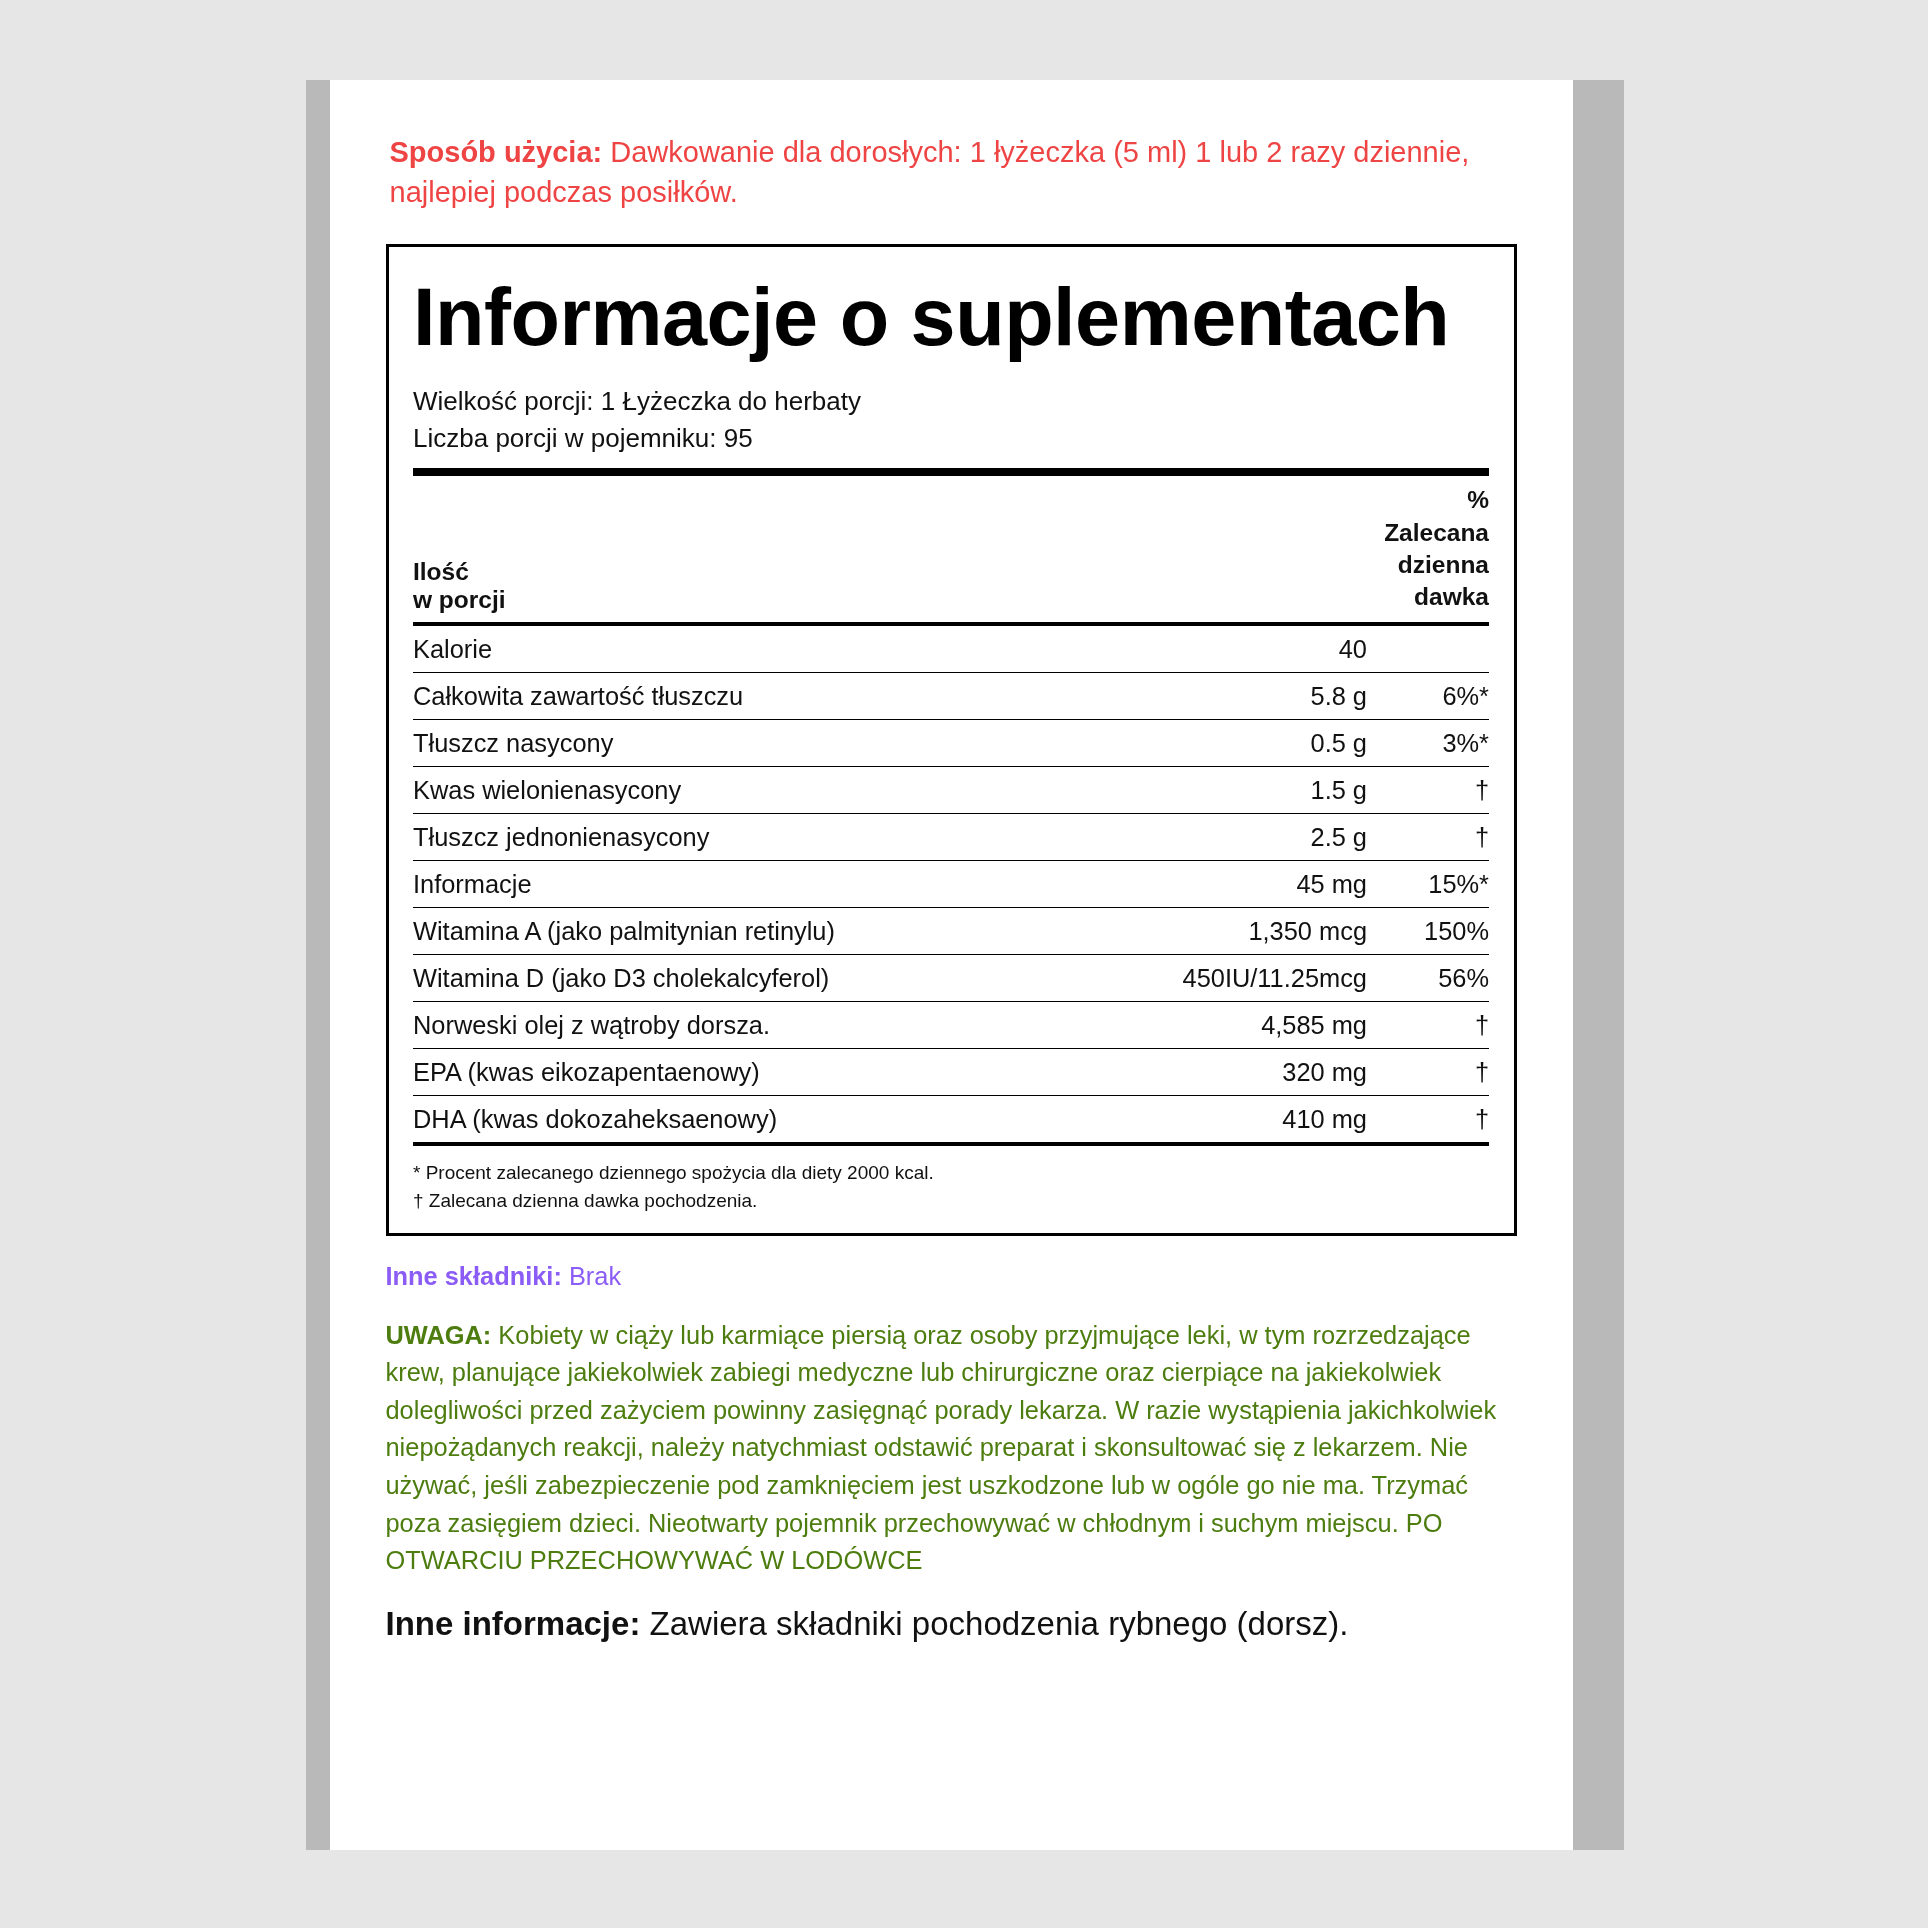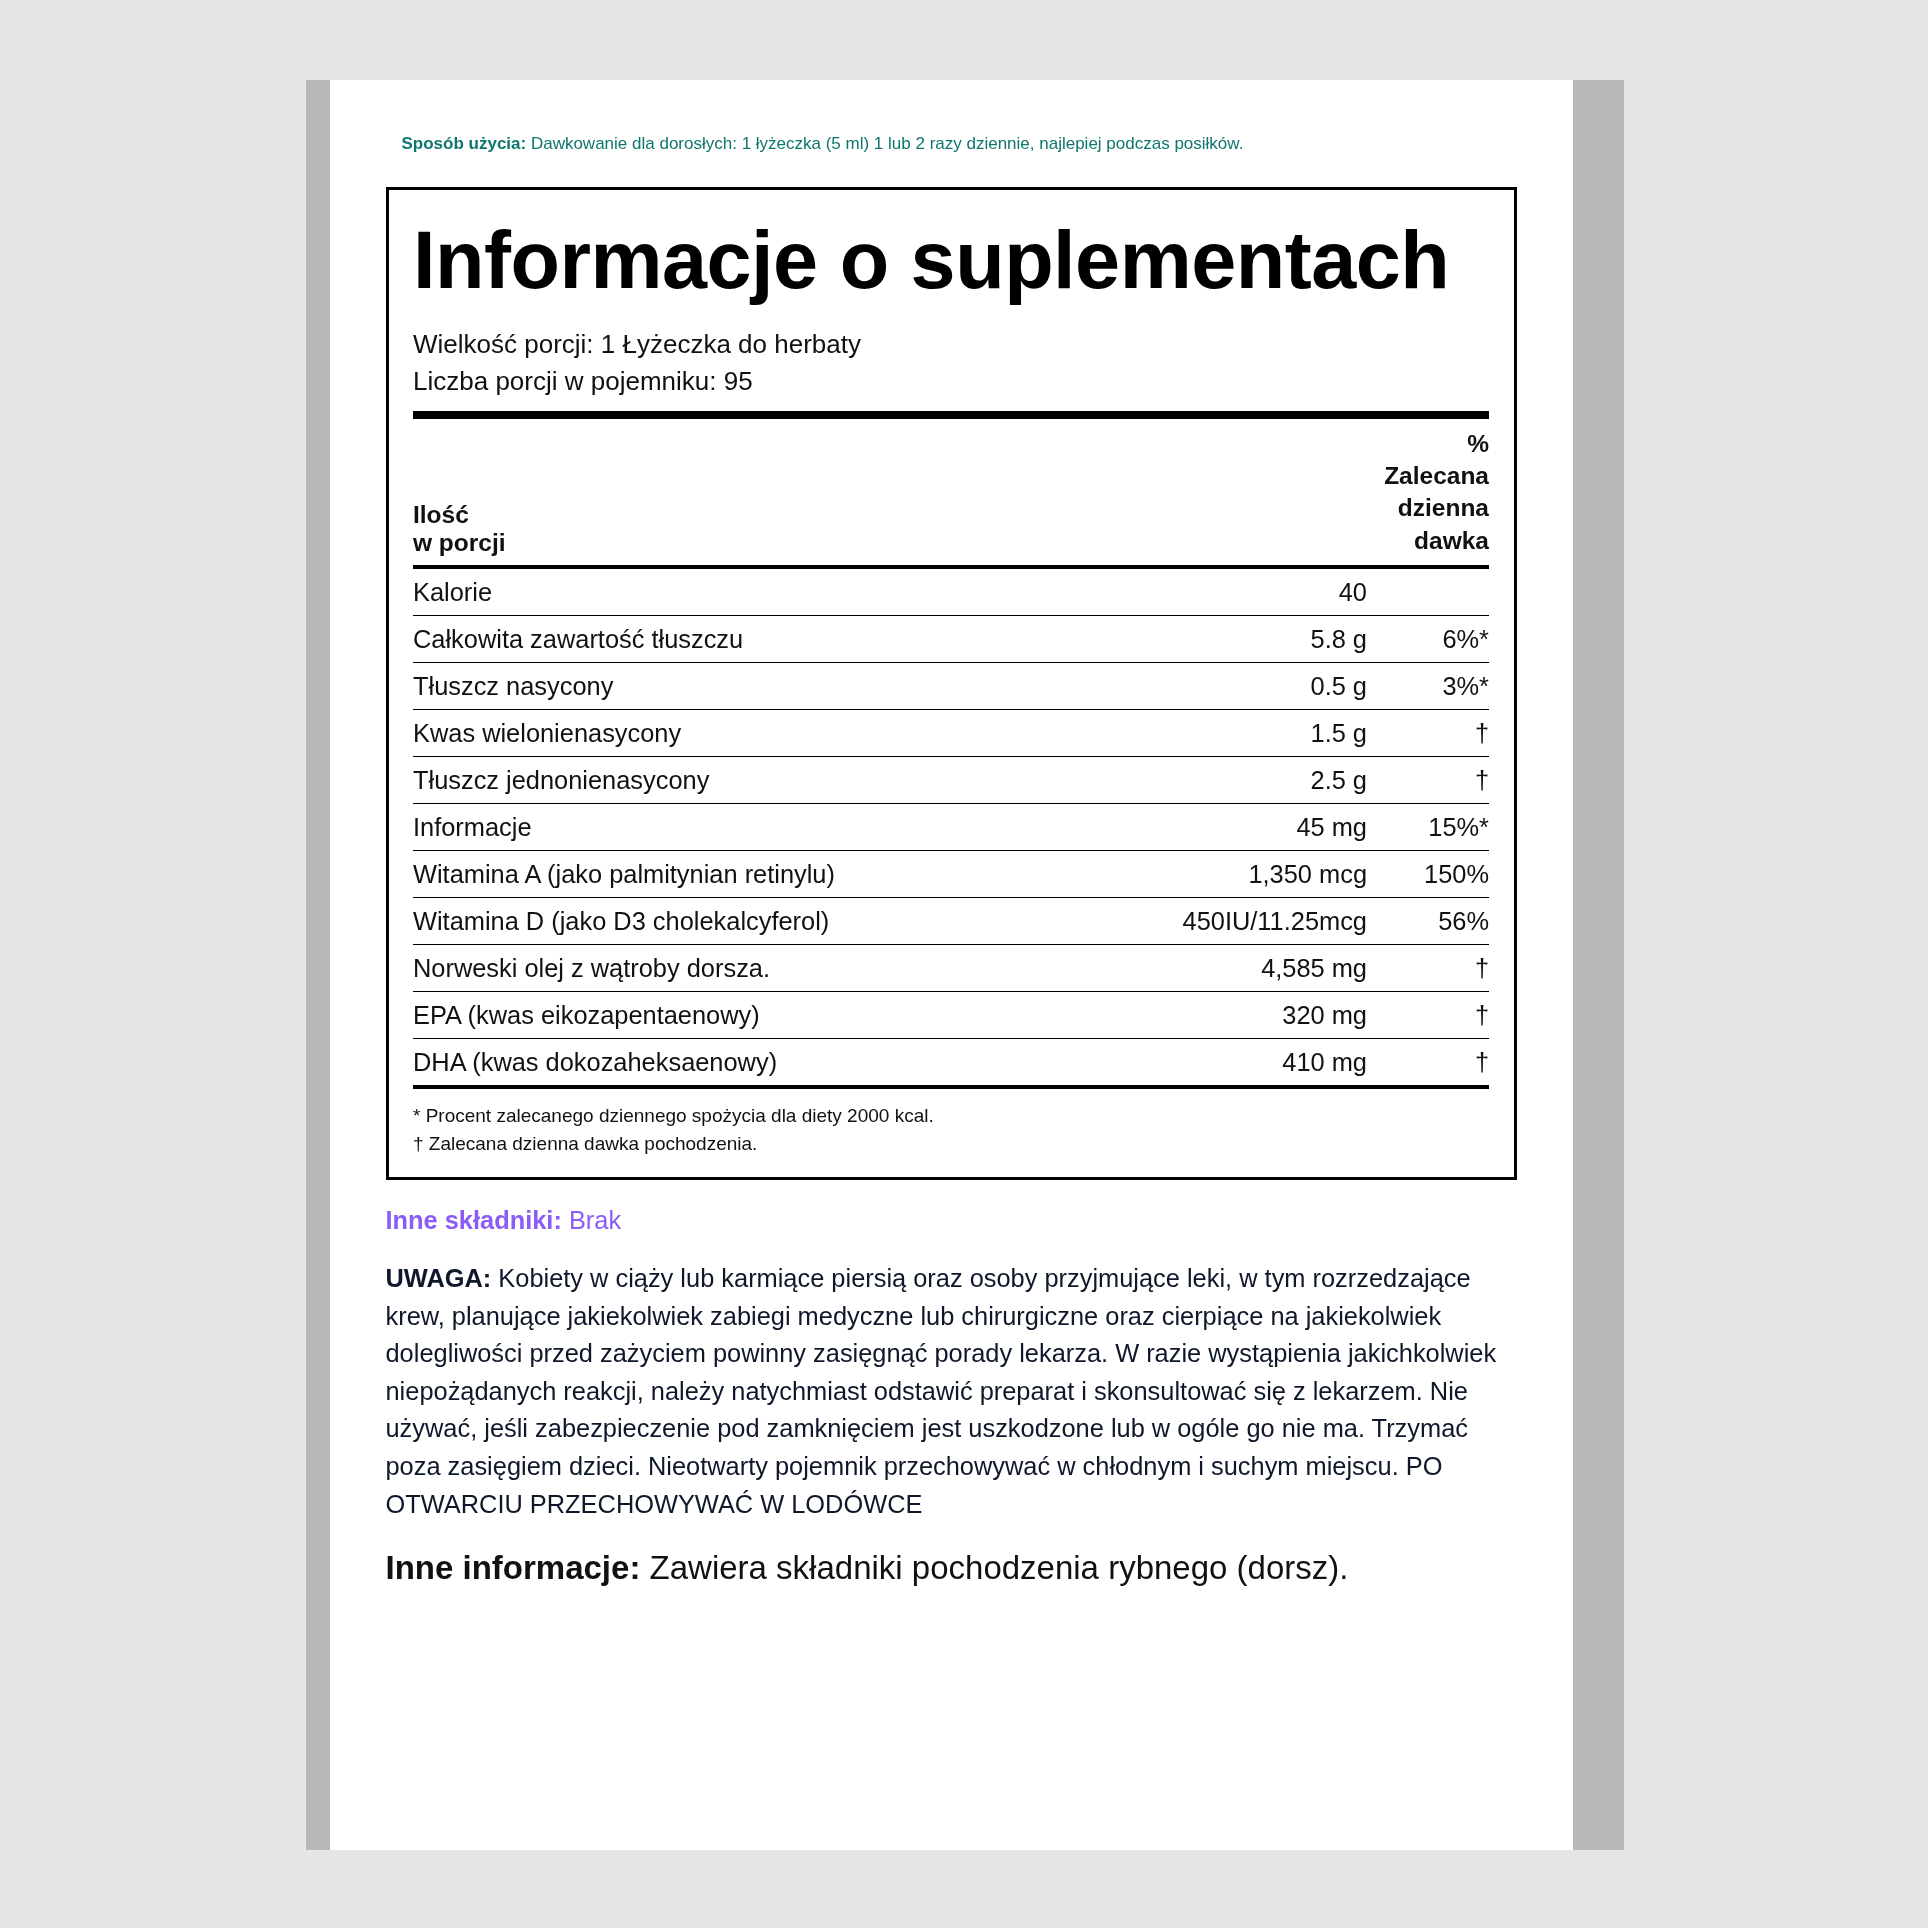--- a/index.html
+++ b/index.html
@@ -29,24 +29,24 @@
     left: 23.5px;
     top: 0px;
     width: 1243px;
     height: 1770px;
     background: #ffffff;
     box-sizing: border-box;
     padding: 52px 56px 38px 56px;
   }
 
   .directions {
-    font-size: 17px;
+    font-size: 29px;
     line-height: 1.38;
-    color: #0f766e;
-    margin: 0 0 32px 16px;
+    color: #ef4444;
+    margin: 0 0 32px 4px;
     max-width: 1144px;
   }
   .directions b { font-weight: bold; }
 
   .facts-box {
     border: 3.8px solid #000;
     padding: 21px 24.5px 19px 24.5px;
     box-sizing: border-box;
     margin-top: 16px;
   }
@@ -112,21 +112,21 @@
     font-size: 25.4px;
     margin-top: 26px;
     color: #8b5cf6;
   }
   .other-ing b { font-weight: bold; }
 
   .warning {
     font-size: 25.4px;
     line-height: 1.48;
     margin-top: 24.5px;
-    color: #0f172a;
+    color: #4d7c0f;
     max-width: 1130px;
   }
   .warning b { font-weight: bold; }
 
   .other-info {
     font-size: 33px;
     margin-top: 24.5px;
     color: #111;
   }
   .other-info b { font-weight: bold; }

